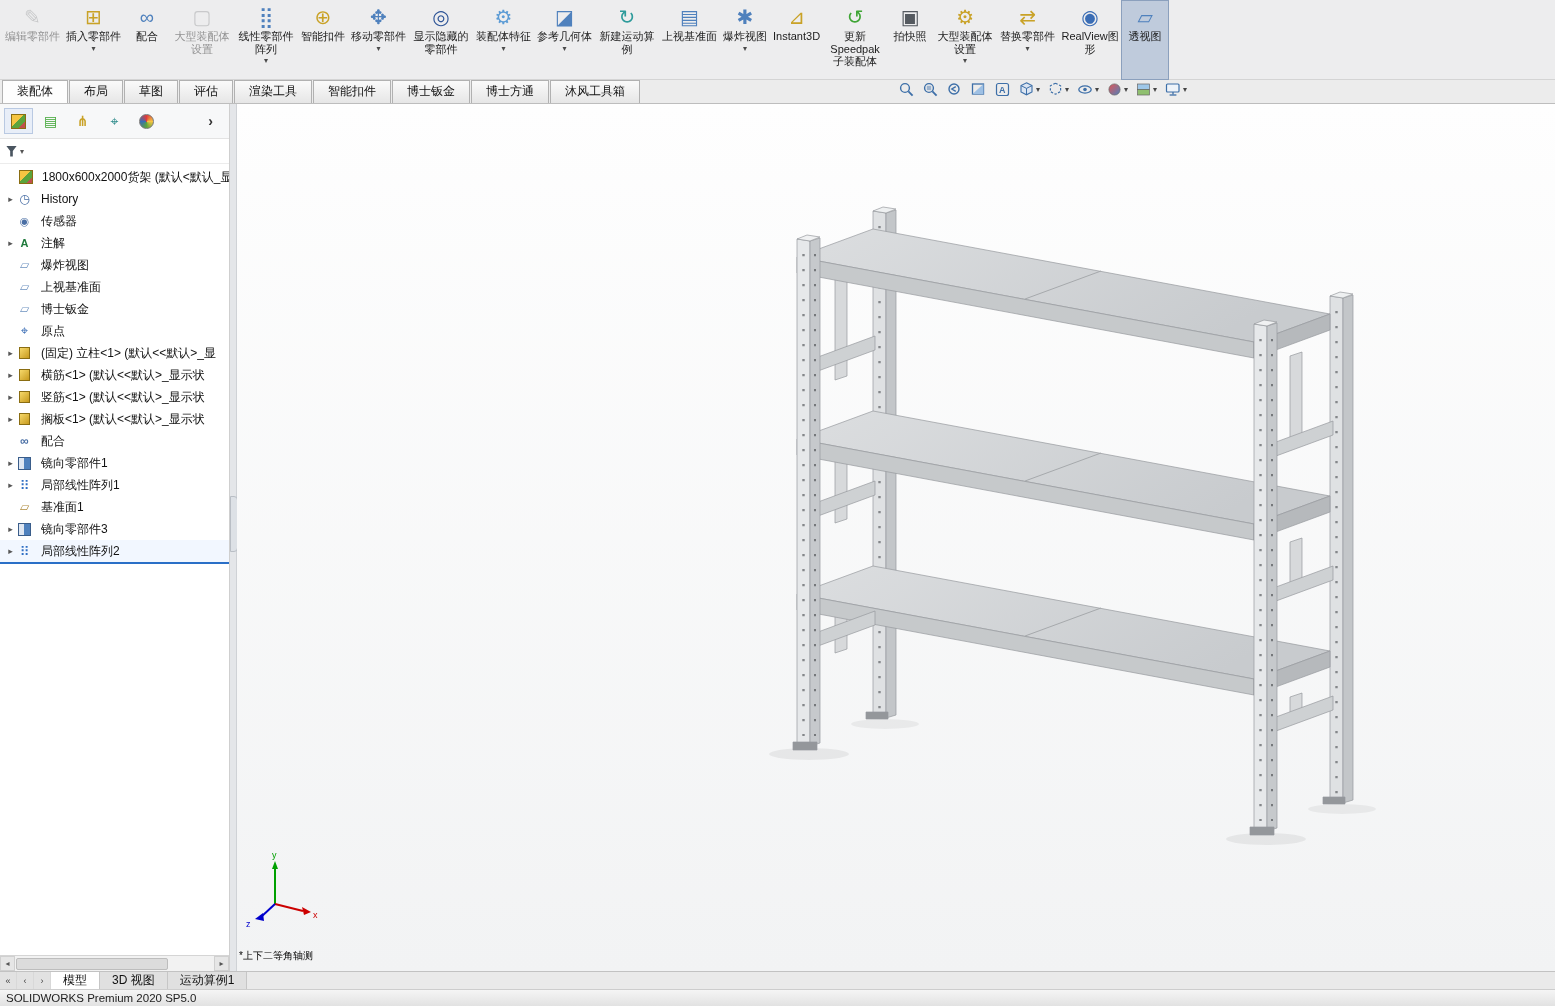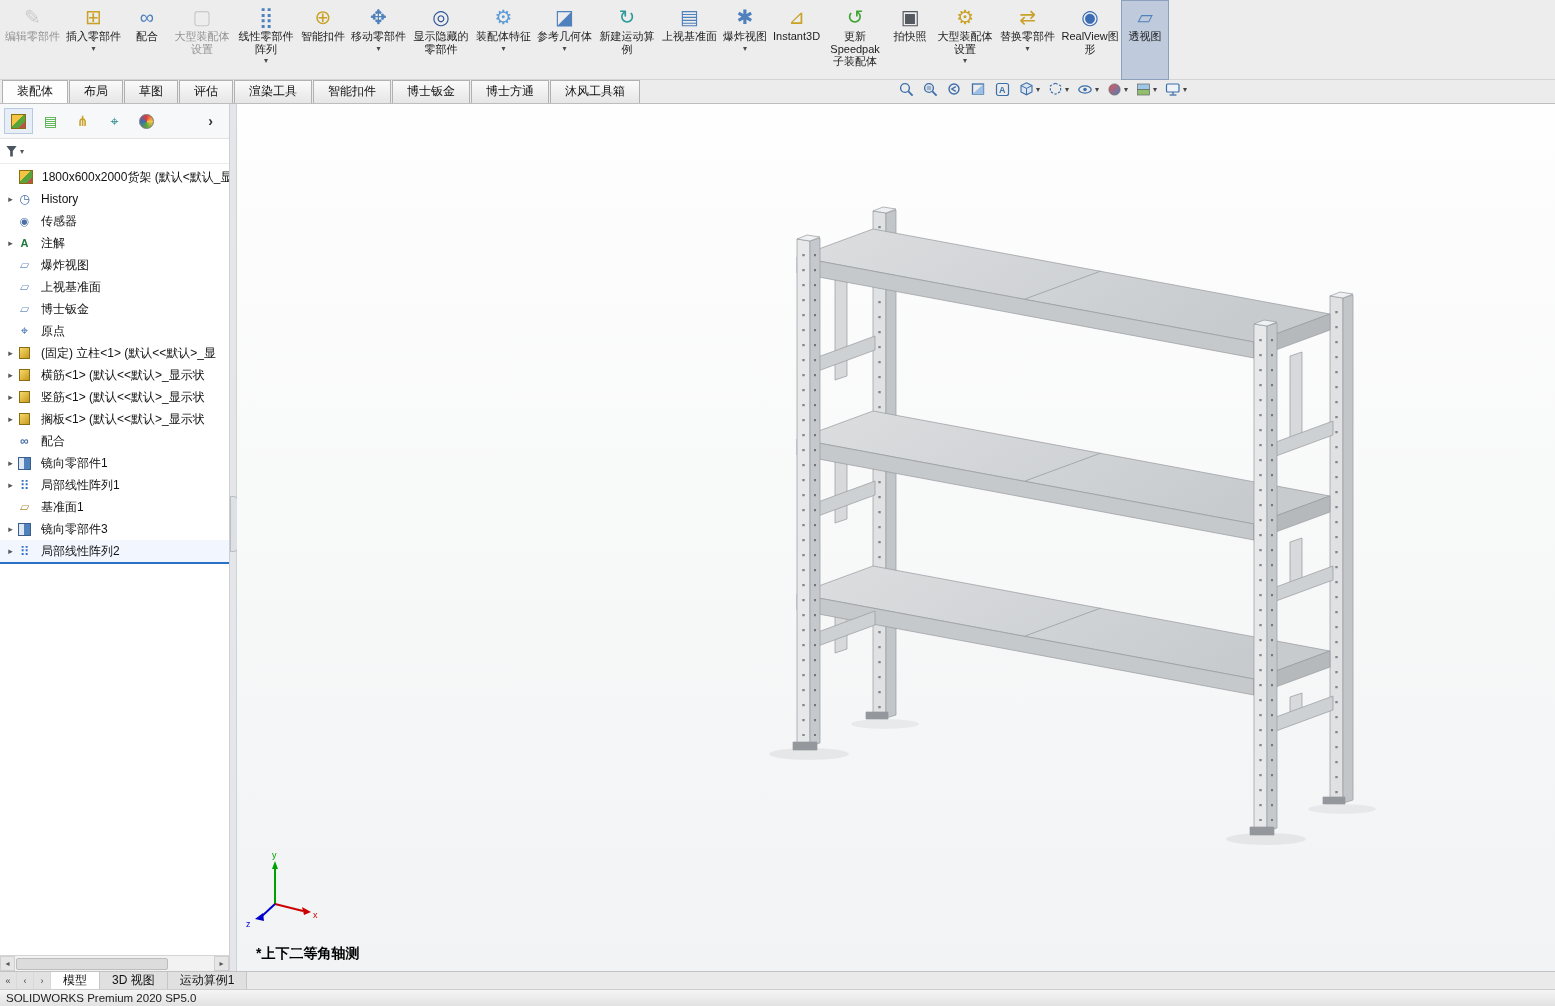--- a/index.html
+++ b/index.html
@@ -59,21 +59,21 @@
   .ic-pattern::before{content:"⠿";color:#2f6fc4;font-size:13px}
   .ic-plane1::before{content:"▱";color:#b08c3e;font-size:12px}
   .hscroll{height:15px;border-top:1px solid #d5d5d5;background:#f2f2f2;position:relative;display:flex;align-items:stretch}
   .harrow{width:15px;display:flex;align-items:center;justify-content:center;font-size:8px;color:#555;background:#e6e6e6;border:1px solid #d0d0d0;box-sizing:border-box}
   .harrow.r{margin-left:auto}
   .hthumb{position:absolute;left:16px;top:2px;height:10px;width:150px;background:#dcdcdc;border:1px solid #bdbdbd;border-radius:2px}
   #split{width:6px;background:#e4e6e9;border-right:1px solid #cfd2d6;position:relative}
   .stab{position:absolute;top:392px;left:0;width:8px;height:56px;background:#dde1e6;border:1px solid #b9bec5;border-radius:0 4px 4px 0;box-sizing:border-box}
   #viewport{flex:1;position:relative;background:linear-gradient(180deg,#fefefe,#f2f3f4)}
   #modelsvg{position:absolute;left:0;top:0}
-  .viewlabel{position:absolute;left:19px;bottom:8px;font-size:14px;font-weight:bold;color:#000}
+  .viewlabel{position:absolute;left:2px;bottom:8px;font-size:10px;font-weight:normal;color:#000}
   
   #btabs{height:18px;background:#eaeaea;border-top:1px solid #c2c2c2;display:flex;align-items:stretch;font-size:12px;box-sizing:border-box}
   .bnav{width:16px;display:flex;align-items:center;justify-content:center;font-size:9px;color:#444;border-right:1px solid #d8d8d8;background:#e2e2e2;cursor:default}
   .btab{padding:0 12px;border-right:1px solid #c6c6c6;display:flex;align-items:center;background:#e0e0e0;cursor:default}
   .btab.on{background:#ffffff}
   #status{height:17px;background:linear-gradient(#f5f5f5,#e2e2e2);border-top:1px solid #cdcdcd;font-size:11.5px;display:flex;align-items:center;padding-left:6px;color:#222;box-sizing:border-box}
 </style>
 </head>
 <body>
 

